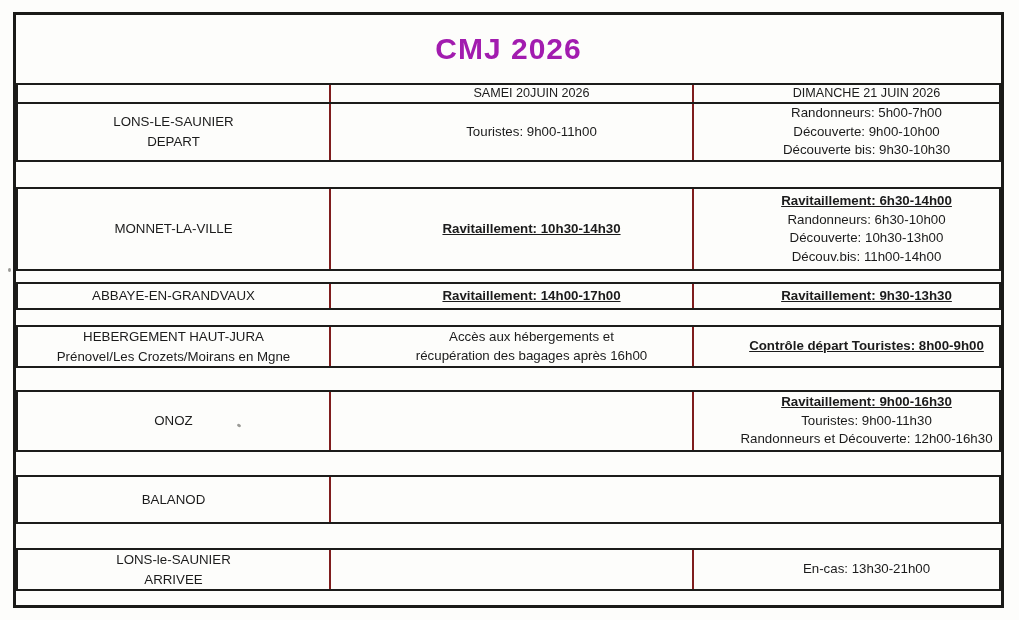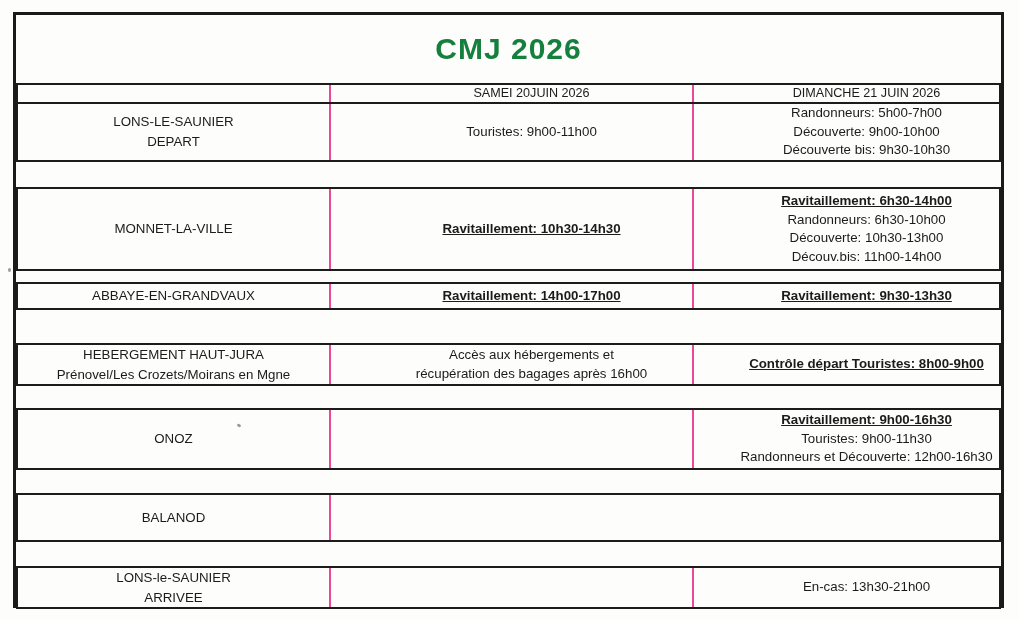--- a/index.html
+++ b/index.html
@@ -19,46 +19,46 @@
     background:#fdfdfb;
   }
   .title-area {
     height:68px;
     display:flex; align-items:center; justify-content:center;
   }
   .doc-title {
     font-size:30px;
     font-weight:600;
     letter-spacing:1px;
-    color:#15803d;
+    color:#a21caf;
   }
   .strip {
     display:grid;
     grid-template-columns:311px 363px 1fr;
     border:2px solid #1c1c1a;
     background:#fdfdfb;
   }
   .cell {
     display:flex; flex-direction:column;
     justify-content:center; align-items:center;
     text-align:center;
     font-size:13.3px;
     overflow:hidden;
     padding:1px 4px;
   }
-  .cell + .cell { border-left:2px solid #ec4899;padding-left:44px; }
+  .cell + .cell { border-left:2px solid #7f1d1d;padding-left:44px; }
   .line { line-height:18.5px; white-space:nowrap; }
   .loc .line { line-height:20px; }
   .bold { font-weight:bold;text-decoration:underline; }
   .s-header { height:21px; }
   .s-header .cell { font-size:12.6px; }
   .s-r0 { height:60px; margin-top:-2px; }
   .s-r1 { height:84px; margin-top:25px; }
   .s-r2 { height:28px; margin-top:11px; }
-  .s-r3 { height:43px; margin-top:33px; }
+  .s-r3 { height:43px; margin-top:15px; }
   .s-r4 { height:62px; margin-top:22px; }
   .s-r5 { height:49px; margin-top:23px; }
   .s-r6 { height:43px; margin-top:24px; }
   .speck {
     position:absolute; background:#9a9a96; border-radius:50%;
   }
   .speck.a { left:8px; top:268px; width:3px; height:4px; }
   .speck.b { left:237px; top:424px; width:4px; height:3px; transform:rotate(30deg); }
 </style>
 </head>

